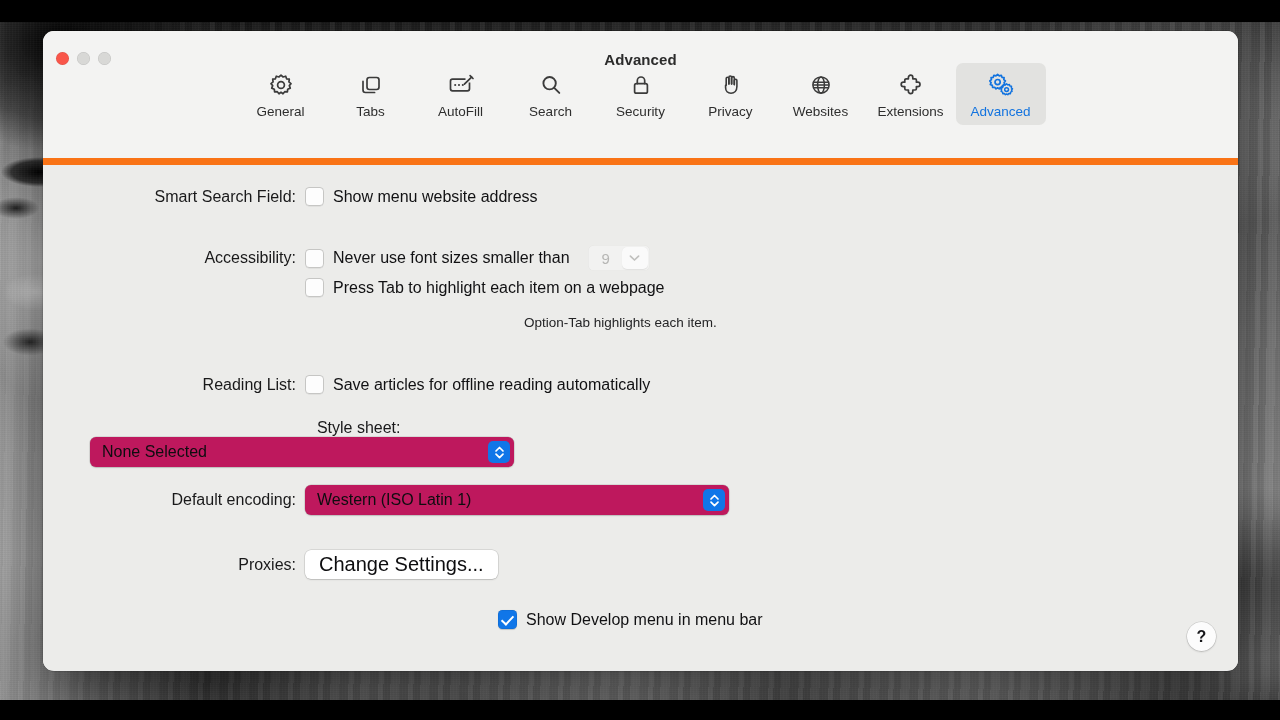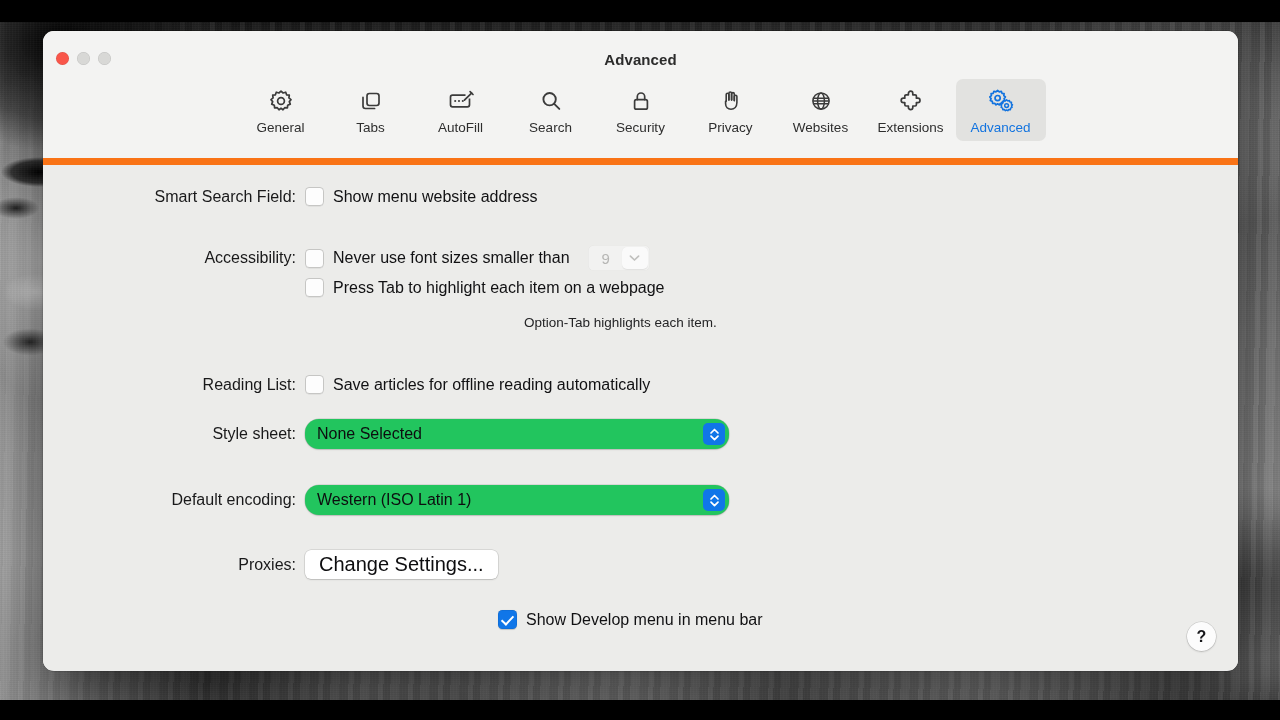--- a/index.html
+++ b/index.html
@@ -125,21 +125,21 @@
     text-align: center;
     font-size: 15px;
     font-weight: bold;
     color: #2b2b2b;
     letter-spacing: .1px;
   }
 
   #tabbar {
     position: absolute;
     left: 0; right: 0;
-    top: 48px;
+    top: 32px;
     display: flex;
     justify-content: center;
     align-items: flex-start;
     gap: 0px;
   }
   .tab {
     width: 90px;
     padding: 7px 2px 6px;
     border-radius: 7px;
     display: flex;
@@ -251,22 +251,22 @@
     box-shadow: 0 .5px 1px rgba(0,0,0,.07);
     display: flex;
     align-items: center;
     justify-content: center;
   }
 
   
   .popup {
     position: relative;
     height: 30px;
-    border-radius: 14px;
-    background: #22c55e;
+    border-radius: 6px;
+    background: #be185d;
     box-shadow: 0 0 0 .5px rgba(0,0,0,.17), 0 1px 1.6px rgba(0,0,0,.13);
     display: flex;
     align-items: center;
     cursor: default;
   }
   .popup-value {
     padding-left: 12px;
     font-size: 16px;
     color: #0d0d0f;
     white-space: nowrap;
@@ -481,21 +481,21 @@
       <div class="hint" style="left:481px; top:150px;">Option-Tab highlights each item.</div>
 
       <div class="row" style="left:47px; top:180px;margin-top:30px;">
         <div class="row-label">Reading List:</div>
         <div class="cbwrap">
           <span class="checkbox"></span>
           <span class="cb-label">Save articles for offline reading automatically</span>
         </div>
       </div>
 
-      <div class="row" style="left:47px; top:254px;">
+      <div class="row" style="left:47px; top:254px;flex-direction:column;">
         <div class="row-label">Style sheet:</div>
         <div class="popup" style="width:424px;">
           <span class="popup-value">None Selected</span>
           <span class="popup-arrows">
             <svg width="11" height="15" viewBox="0 0 11 15" fill="none" stroke="#ffffff" stroke-width="1.7" stroke-linecap="round" stroke-linejoin="round">
               <path d="M2.0 6.0 L5.5 2.5 L9.0 6.0"></path>
               <path d="M2.0 9.2 L5.5 12.7 L9.0 9.2"></path>
             </svg>
           </span>
         </div>

